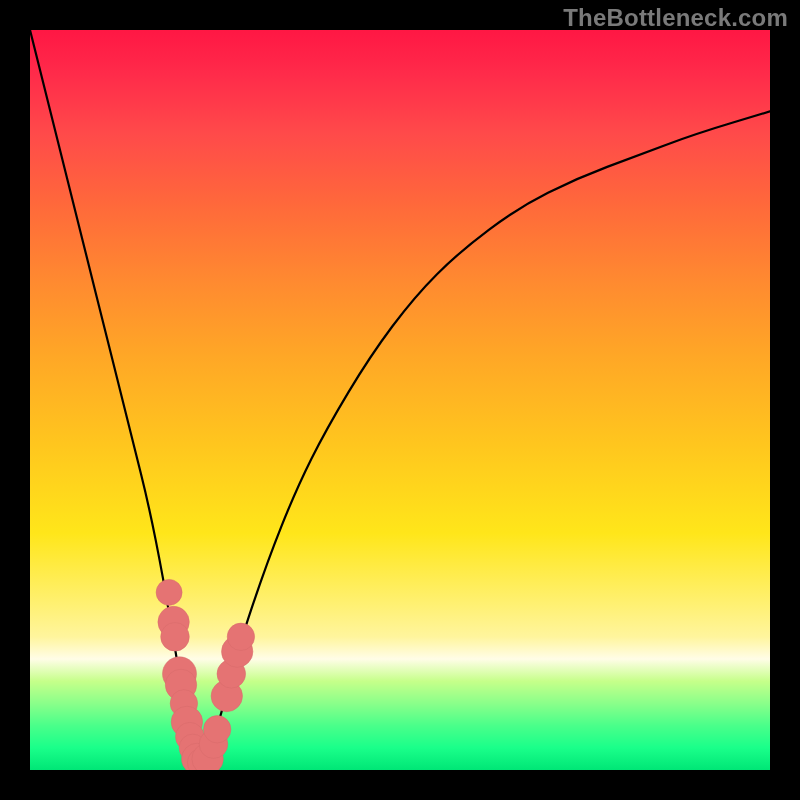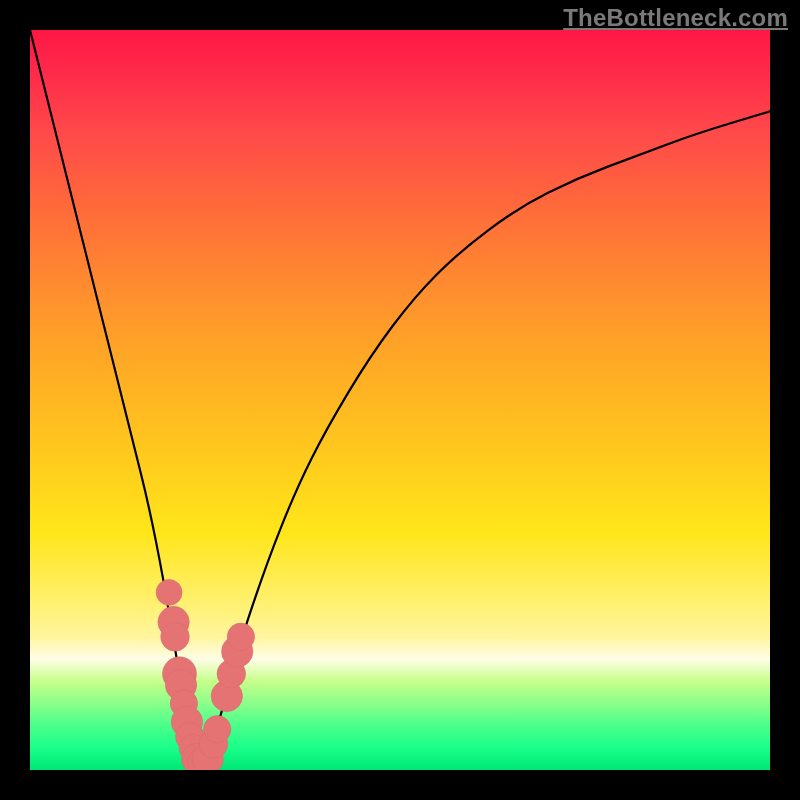--- a/index.html
+++ b/index.html
@@ -38,21 +38,20 @@
   .watermark {
     position: absolute;
     top: 4px;
     right: 12px;
     font-family: Arial, Helvetica, sans-serif;
     font-size: 24px;
     font-weight: 600;
     color: #7a7a7a;
     letter-spacing: 0.2px;
     user-select: none;
-    text-decoration: underline;
   }
   svg.plot {
     position: absolute;
     left: 0;
     top: 0;
     width: 740px;
     height: 740px;
   }
   .curve {
     fill: none;

